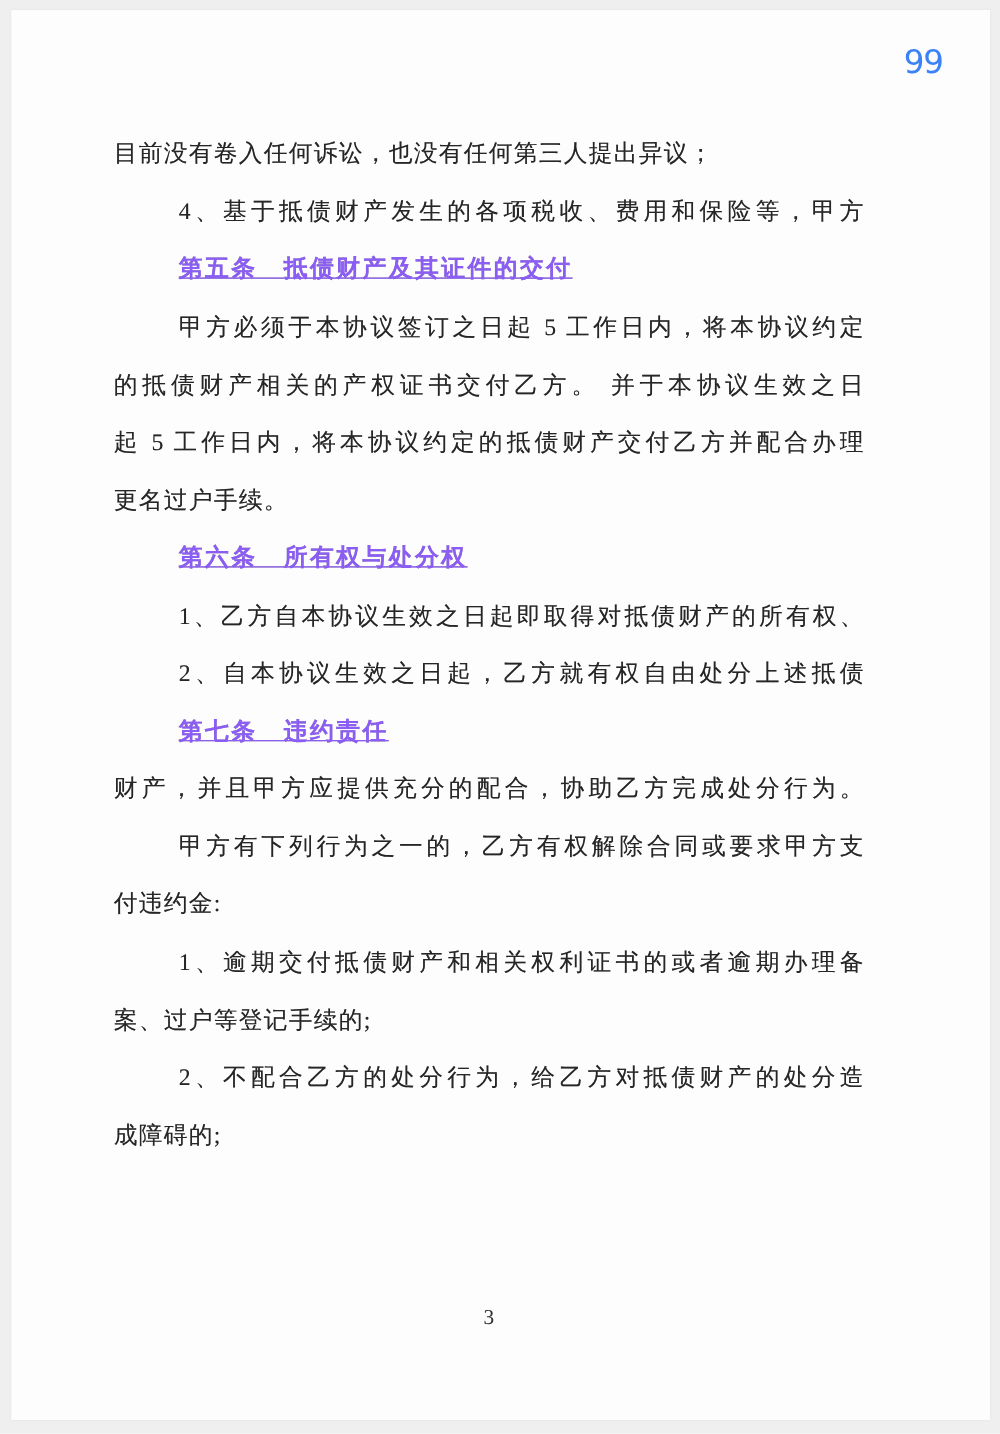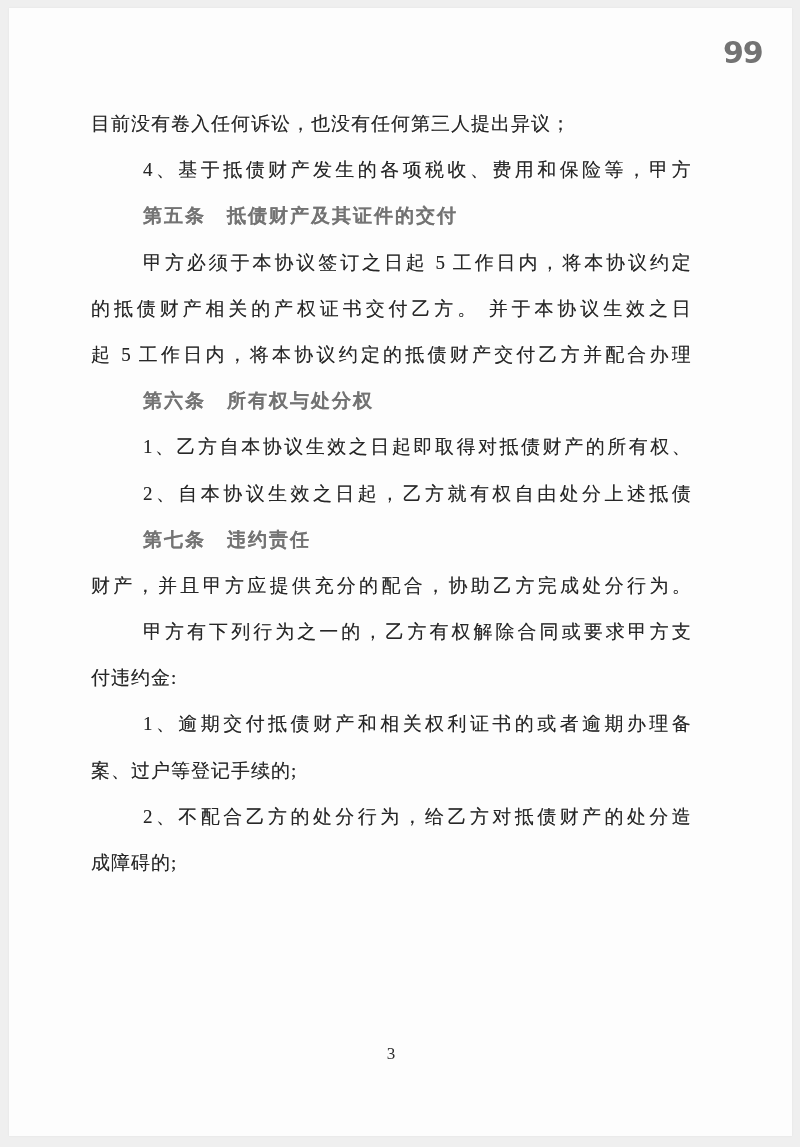--- a/index.html
+++ b/index.html
@@ -17,24 +17,24 @@
     width: 783px;
     height: 1128px;
     background: #fdfdfd;
     box-shadow: 0 0 2px rgba(0,0,0,0.06);
   }
   .scan-num {
     position: absolute;
     top: 27px;
     left: 714px;
     font-family: "DejaVu Sans", sans-serif;
-    font-size: 30px;
-    font-weight: 700;
+    font-size: 26px;
+    font-weight: 400;
     letter-spacing: -1px;
-    color: #737373;
+    color: #3b82f6;
   }
   .text-block {
     position: absolute;
     left: 82px;
     top: 93px;
     width: 600px;
     color: #262626;
   }
   .line {
     height: 46.2px;
@@ -47,21 +47,22 @@
   .line.i { text-indent: 52px; }
   .line.j {
     letter-spacing: 0.2px;
     text-align: justify;
     text-align-last: justify;
     text-justify: inter-character;
   }
   .line.h {
     font-weight: bold;
     letter-spacing: 2px;
-    color: #737373;
+    color: #8b5cf6;
+    text-decoration: underline;
   }
   .footer-num {
     position: absolute;
     top: 1036px;
     left: 82px;
     width: 600px;
     text-align: center;
     font-size: 17px;
     color: #2e2e2e;
   }
@@ -73,20 +74,21 @@
 
   <div class="scan-num">99</div>
 
   <div class="text-block">
     <div class="line">目前没有卷入任何诉讼，也没有任何第三人提出异议；</div>
     <div class="line i j">4、基于抵债财产发生的各项税收、费用和保险等，甲方</div>
     <div class="line i h">第五条　抵债财产及其证件的交付</div>
     <div class="line i j">甲方必须于本协议签订之日起 5 工作日内，将本协议约定</div>
     <div class="line j">的抵债财产相关的产权证书交付乙方。 并于本协议生效之日</div>
     <div class="line j">起 5 工作日内，将本协议约定的抵债财产交付乙方并配合办理</div>
+    <div class="line">更名过户手续。</div>
     <div class="line i h">第六条　所有权与处分权</div>
     <div class="line i j">1、乙方自本协议生效之日起即取得对抵债财产的所有权、</div>
     <div class="line i j">2、自本协议生效之日起，乙方就有权自由处分上述抵债</div>
     <div class="line i h">第七条　违约责任</div>
     <div class="line j">财产，并且甲方应提供充分的配合，协助乙方完成处分行为。</div>
     <div class="line i j">甲方有下列行为之一的，乙方有权解除合同或要求甲方支</div>
     <div class="line">付违约金:</div>
     <div class="line i j">1、逾期交付抵债财产和相关权利证书的或者逾期办理备</div>
     <div class="line">案、过户等登记手续的;</div>
     <div class="line i j">2、不配合乙方的处分行为，给乙方对抵债财产的处分造</div>

